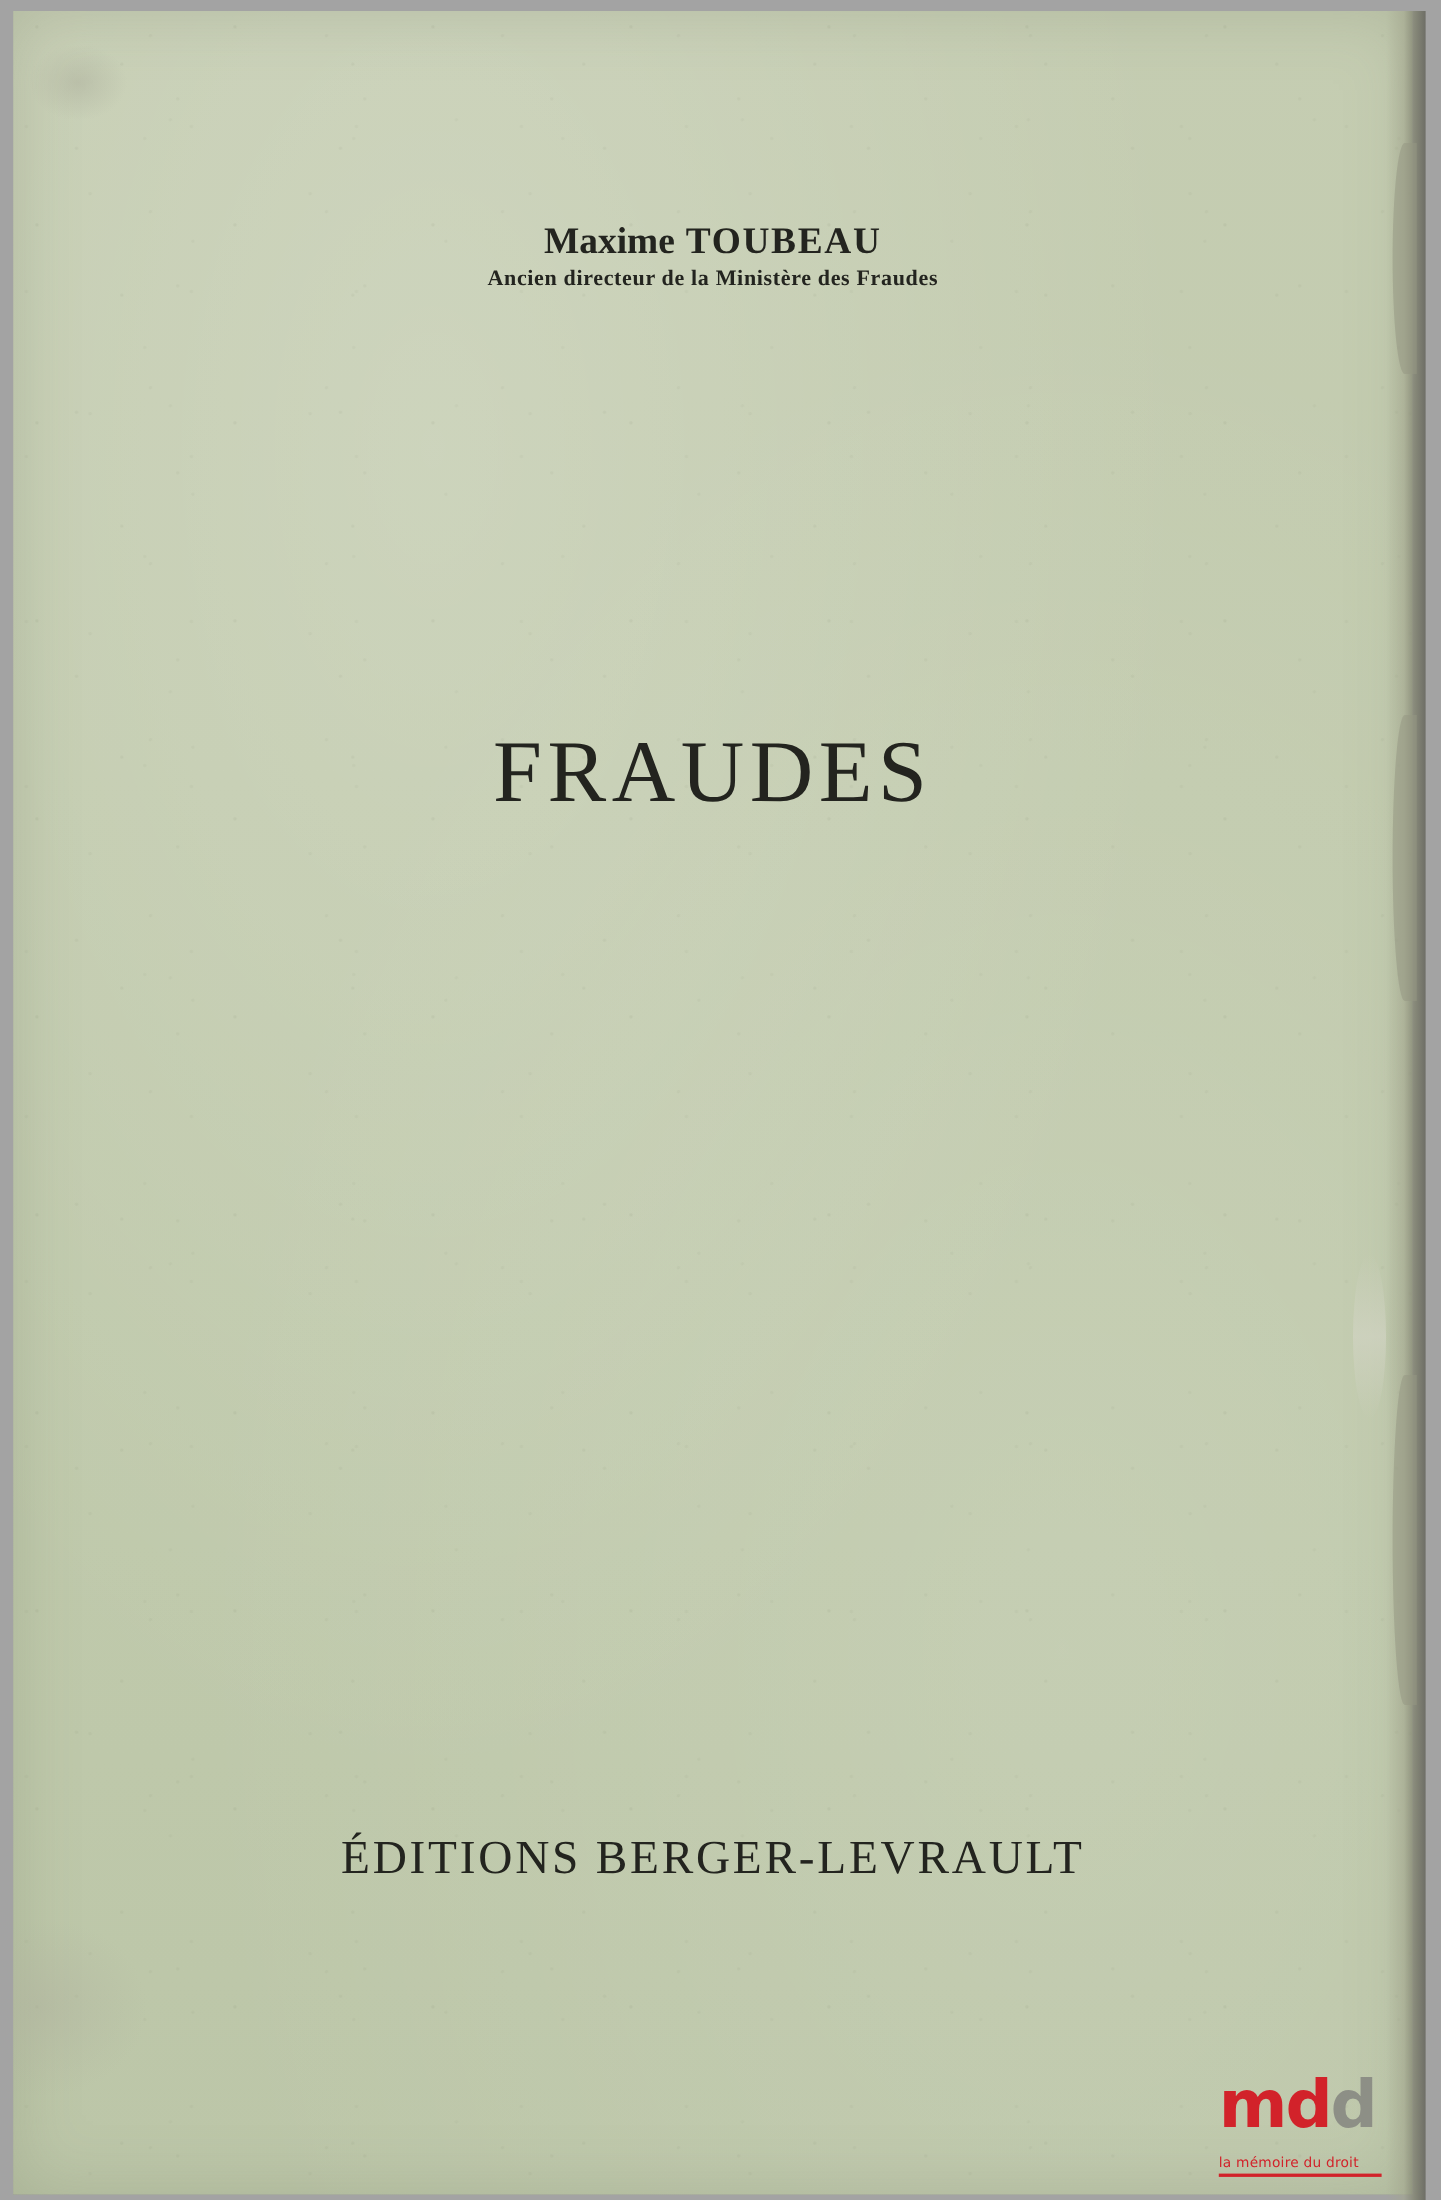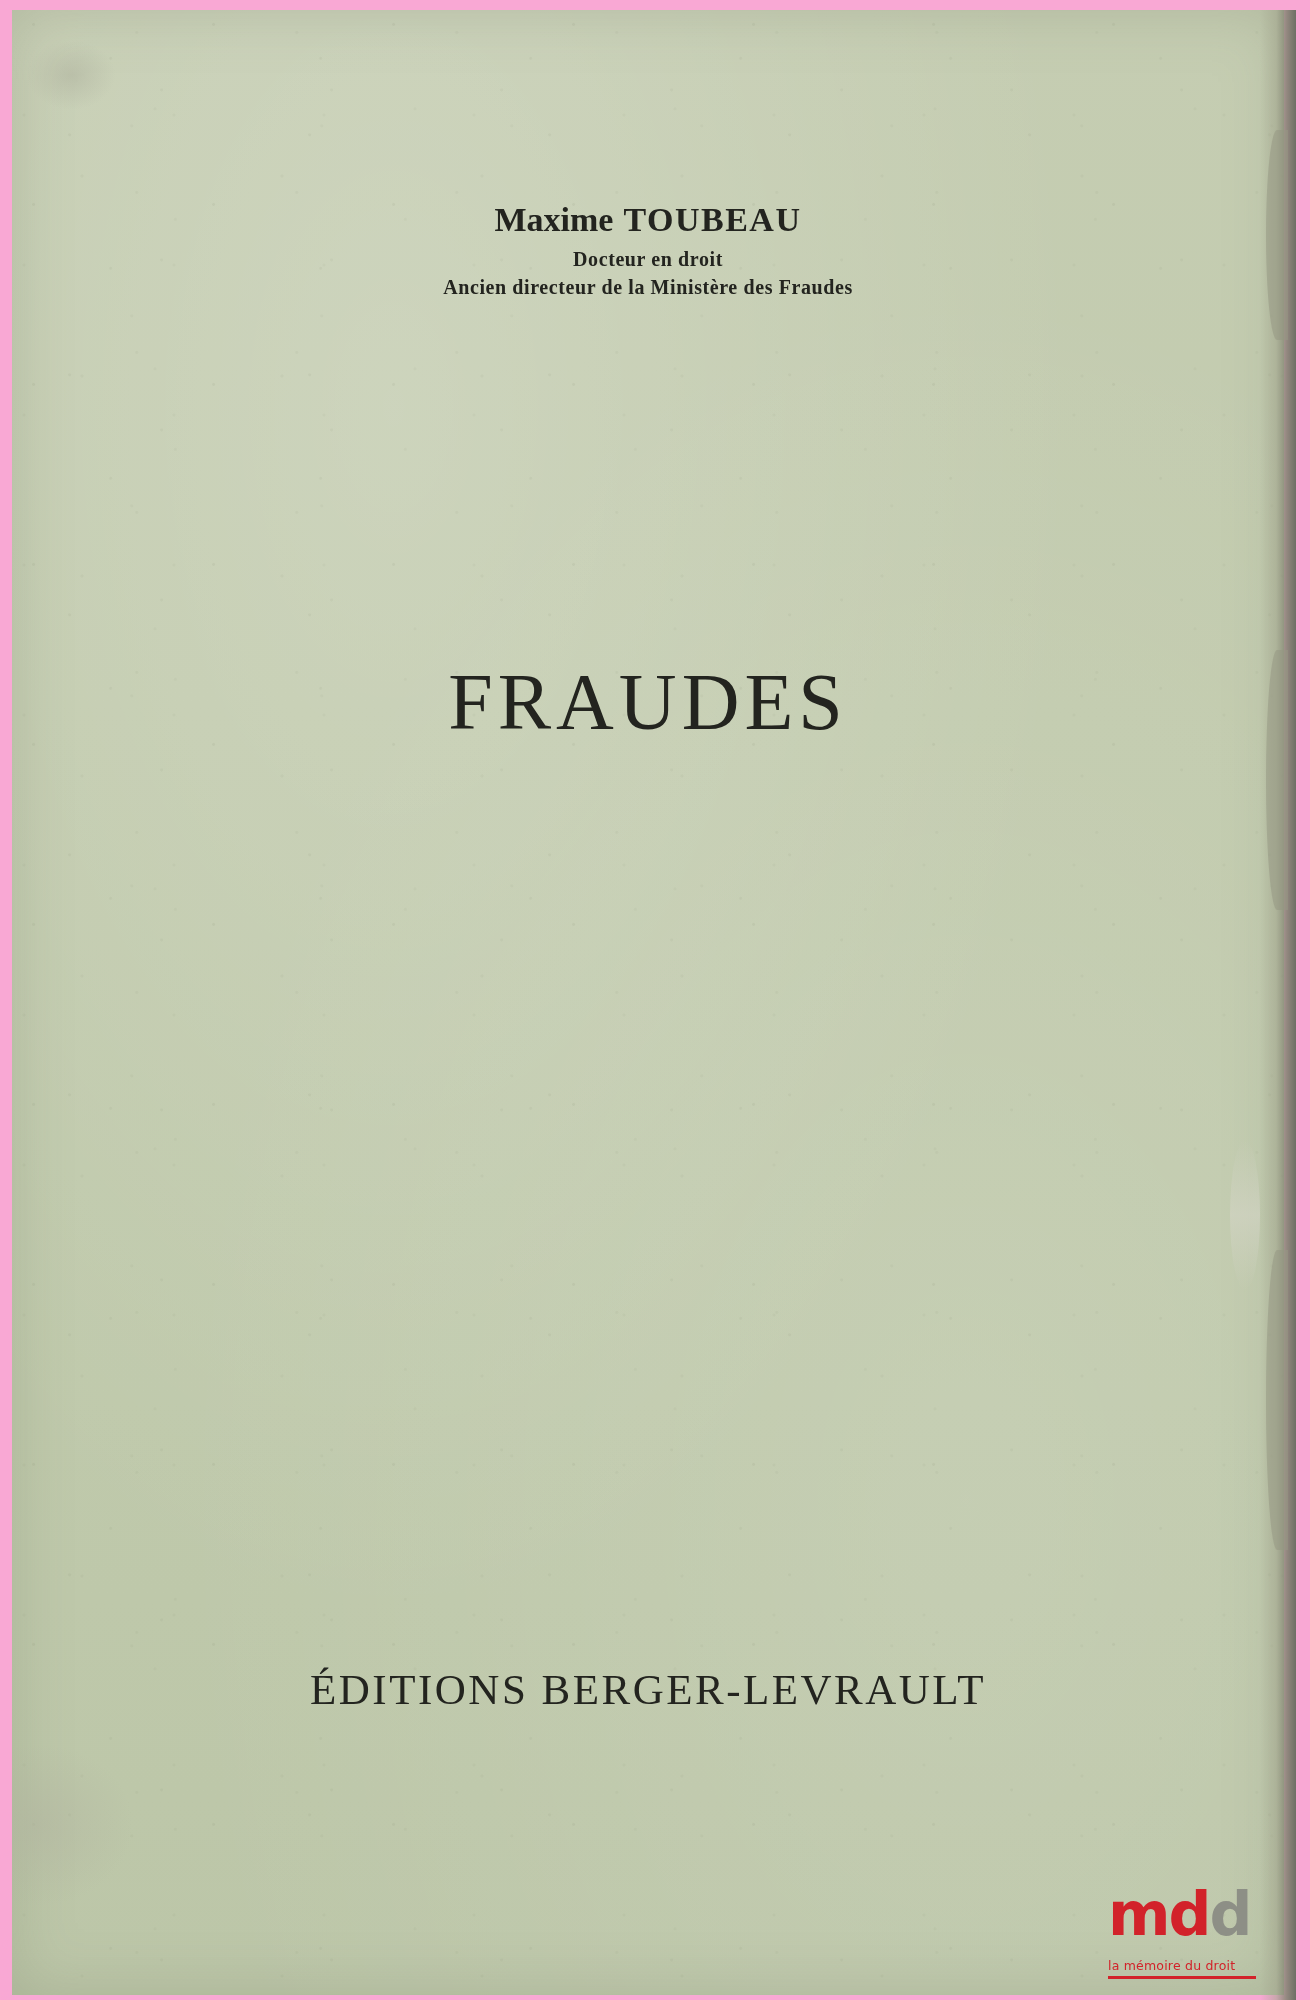--- a/index.html
+++ b/index.html
@@ -12,21 +12,21 @@
     height: 2000px;
     overflow: hidden;
     font-family: "Liberation Serif", serif;
   }
 
   
   .scan {
     position: relative;
     width: 1310px;
     height: 2000px;
-    background: #f9a8d4;
+    background: #a3a3a3;
   }
 
   
   .cover {
     position: absolute;
     left: 12px;
     top: 10px;
     width: 1272px;
     height: 1985px;
     background:
@@ -203,21 +203,20 @@
     <div class="edge-wear">
       <div class="edge-nick" style="top:120px;height:210px;"></div>
       <div class="edge-nick" style="top:640px;height:260px;"></div>
       <div class="edge-nick" style="top:1240px;height:300px;"></div>
     </div>
 
     <div class="author-block">
       <div class="author-name">
         <span class="given">Maxime</span><span class="family">TOUBEAU</span>
       </div>
-      <div class="author-sub">Docteur en droit</div>
       <div class="author-sub" style="margin-top:0">Ancien directeur de la Ministère des Fraudes</div>
     </div>
 
     <div class="title-block">
       <div class="title-line l1">FRAUDES</div>
     </div>
 
 
     <div class="publisher">ÉDITIONS BERGER-LEVRAULT</div>
 

